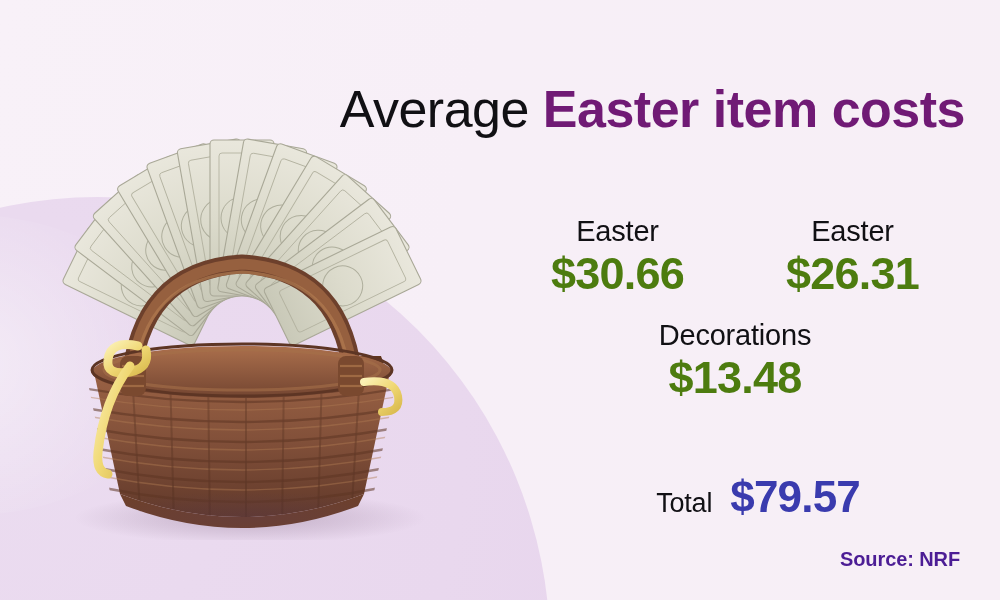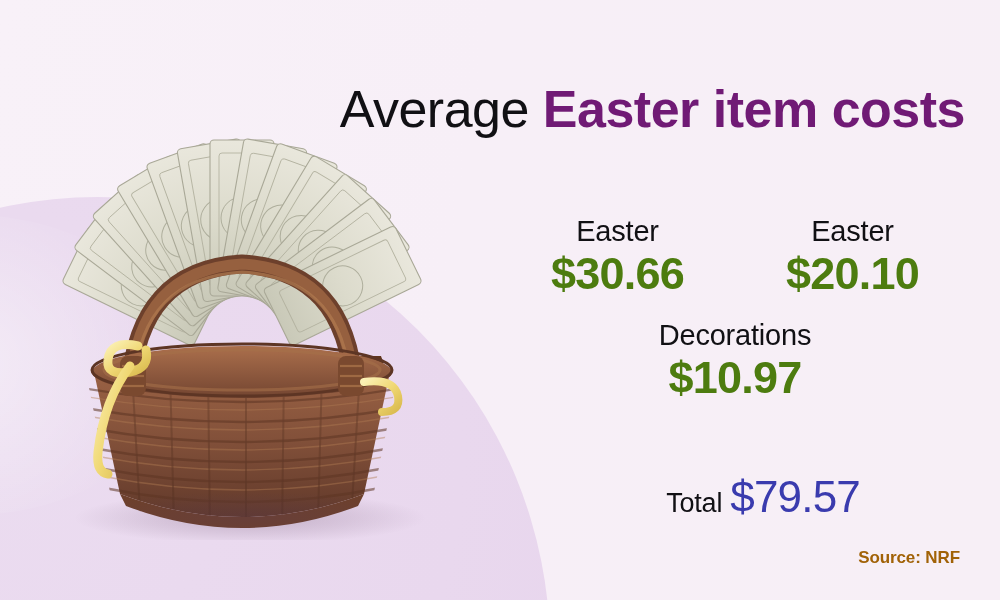--- a/index.html
+++ b/index.html
@@ -50,29 +50,29 @@
   }
   .stat-value{
     font-size:45px;line-height:1.12;color:#4d7c0f;font-weight:700;letter-spacing:-0.8px;
     margin-top:2px;white-space:nowrap;
   }
   .stat-row.row2{margin-top:20px;}
 
   
   .total-row{
     position:absolute;left:500px;top:472px;width:360px;
-    display:flex;align-items:baseline;justify-content:flex-end;gap:8px;
+    display:flex;align-items:baseline;justify-content:flex-end;gap:18px;
   }
   .total-label{font-size:27px;color:#111014;font-weight:400;letter-spacing:-0.2px;}
-  .total-value{font-size:44px;color:#3a3bae;font-weight:400;letter-spacing:-0.8px;}
+  .total-value{font-size:44px;color:#3a3bae;font-weight:700;letter-spacing:-0.8px;}
 
   
   .source{
     position:absolute;right:40px;top:548px;
-    font-size:17px;font-weight:700;color:#a16207;letter-spacing:-0.1px;
+    font-size:20px;font-weight:700;color:#4c1d95;letter-spacing:-0.1px;
   }
 </style>
 </head>
 <body>
 
 <div id="stage">
 
   <div class="bg-base"></div>
   <div class="bg-circle"></div>
   <div class="bg-circle-glow"></div>
@@ -390,28 +390,28 @@
 
   <div class="stats">
 
     <div class="stat-row row1">
       <div class="stat-cell">
         <div class="stat-label">Easter</div>
         <div class="stat-value">$30.66</div>
       </div>
       <div class="stat-cell">
         <div class="stat-label">Easter</div>
-        <div class="stat-value">$20.10</div>
+        <div class="stat-value">$26.31</div>
       </div>
     </div>
 
     <div class="stat-row row2">
       <div class="stat-cell">
         <div class="stat-label">Decorations</div>
-        <div class="stat-value">$10.97</div>
+        <div class="stat-value">$13.48</div>
       </div>
     </div>
   </div>
 
   <div class="total-row">
     <span class="total-label">Total</span>
     <span class="total-value">$79.57</span>
   </div>
 
   <div class="source">Source: NRF</div>

